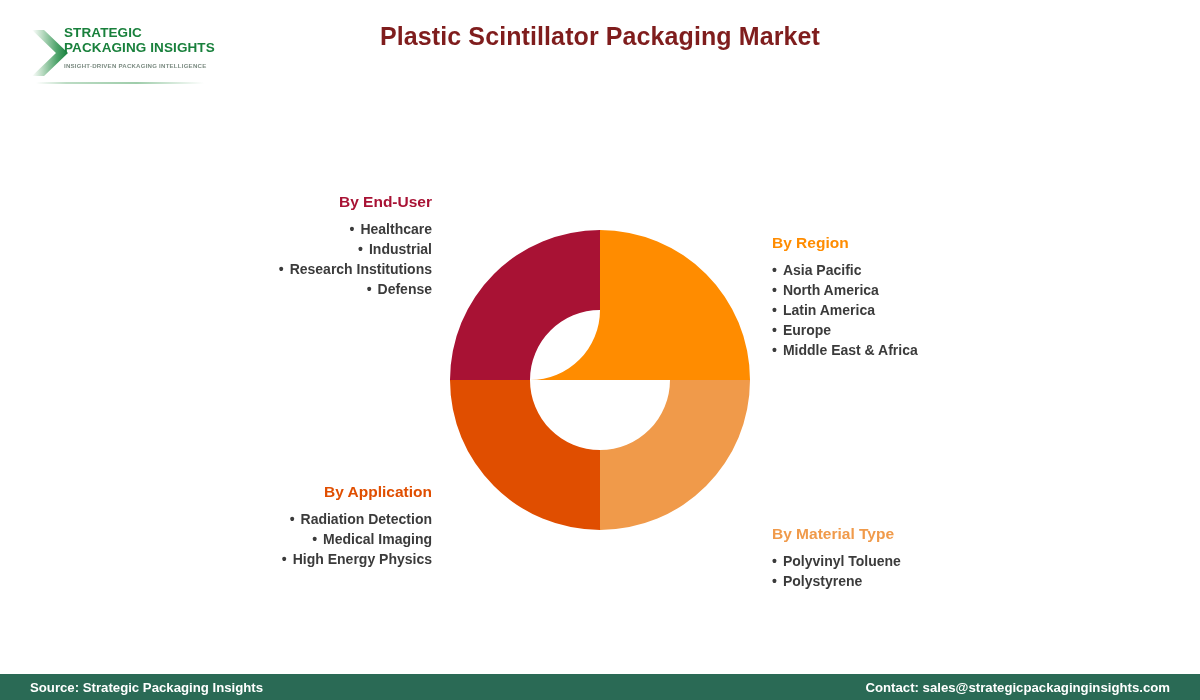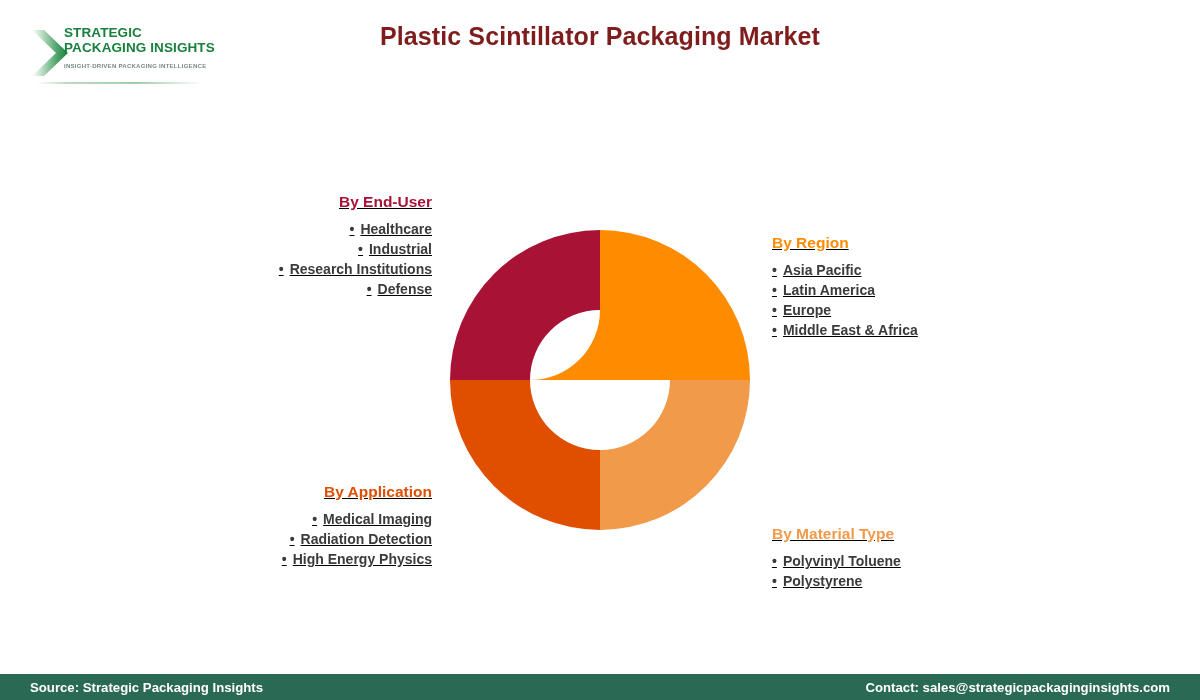--- a/index.html
+++ b/index.html
@@ -81,21 +81,20 @@
     left: 450px;
     top: 230px;
     width: 300px;
     height: 300px;
   }
   .donut-wrap svg { display: block; }
 
   
   .seg {
     position: absolute;
-    text-decoration: underline;
   }
   .seg-title {
     font-size: 15.5px;
     font-weight: bold;
     margin-bottom: 8px;
     white-space: nowrap;
   }
   .seg-list {
     list-style: none;
     margin: 0;
@@ -187,31 +186,32 @@
     <li>Industrial</li>
     <li>Research Institutions</li>
     <li>Defense</li>
   </ul>
 </div>
 
 <div class="seg right" id="seg-region">
   <div class="seg-title" style="color:#ff8c00">By Region</div>
   <ul class="seg-list">
     <li>Asia Pacific</li>
+    <li>North America</li>
     <li>Latin America</li>
     <li>Europe</li>
     <li>Middle East &amp; Africa</li>
   </ul>
 </div>
 
 <div class="seg left" id="seg-application">
   <div class="seg-title" style="color:#e04e00">By Application</div>
   <ul class="seg-list">
+    <li>Radiation Detection</li>
     <li>Medical Imaging</li>
-    <li>Radiation Detection</li>
     <li>High Energy Physics</li>
   </ul>
 </div>
 
 <div class="seg right" id="seg-material">
   <div class="seg-title" style="color:#f09a4a">By Material Type</div>
   <ul class="seg-list">
     <li>Polyvinyl Toluene</li>
     <li>Polystyrene</li>
   </ul>

